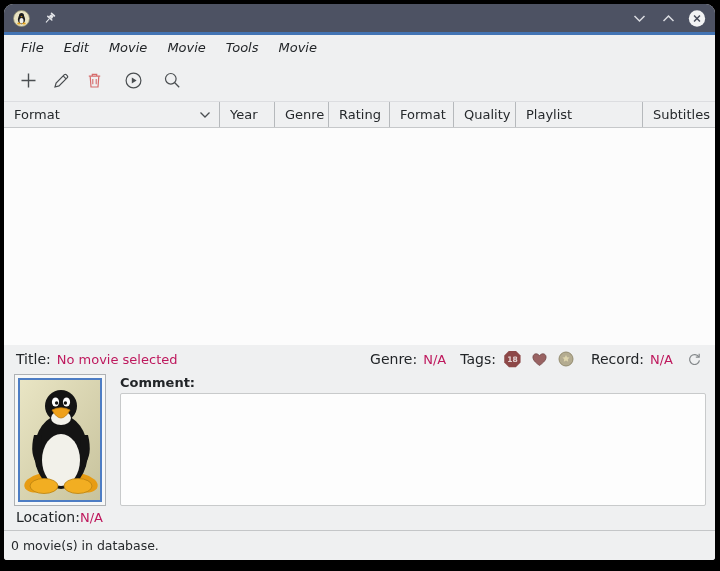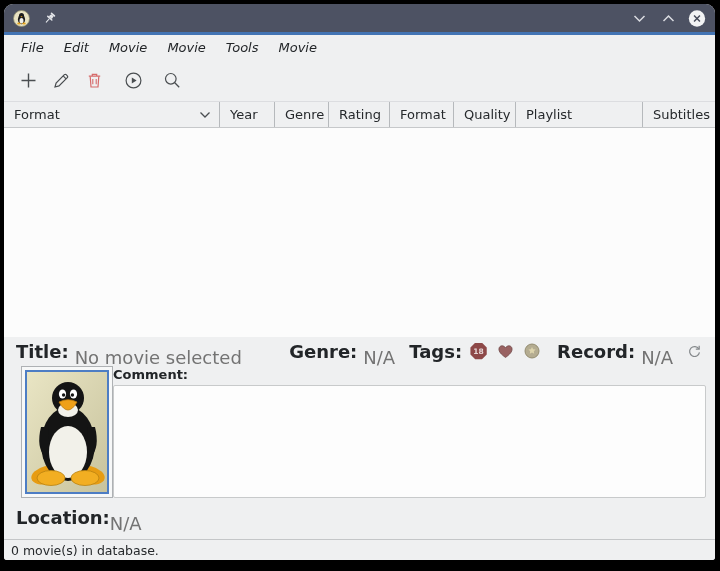--- a/index.html
+++ b/index.html
@@ -33,41 +33,41 @@
     border-top:1px solid #dcdde0; border-bottom:1px solid #c6c8ca; flex:0 0 auto; }
   .th { display:flex; align-items:center; padding-left:10px; font-size:13px; color:#26292c;
     border-right:1px solid #b6b9bc; }
   .th:last-child { border-right:none; }
   .th .sort { margin-left:auto; margin-right:8px; display:flex; align-items:center; }
   .table-body { flex:1 1 auto; background:#fcfcfc; }
   
   .details { background:#eff0f1; flex:0 0 auto; display:flex; flex-direction:column;
     padding-bottom:2px; }
   .info-row { height:28px; display:flex; align-items:center; padding:0 12px; gap:6px; }
-  .lbl { font-size:18px; font-weight:bold; color:#222528;text-align:right; }
-  .val-dim { font-size:18px; color:#737373;margin-top:12px; }
+  .lbl { font-size:14px; font-weight:normal; color:#222528;text-align:right; }
+  .val-dim { font-size:13px; color:#be185d; }
   .info-spacer { flex:1; }
   .tag-icon { width:17px; height:17px; display:flex; align-items:center;
     justify-content:flex-start; margin:12px 2px; }
   .refresh-btn { width:18px; height:18px; margin-left:6px; display:flex;
     align-items:center; justify-content:center; }
-  .detail-main { display:flex; padding:1px 9px 0 17px; }
+  .detail-main { display:flex; padding:1px 9px 0 10px; gap:14px; }
   .poster-col { width:92px; flex:0 0 auto; }
   .poster-frame { width:92px; height:132px; border:1px solid #aeb1b4; background:#f7f8f8;
     padding:3px; }
   .poster-inner { width:100%; height:100%; border:2px solid #4d7dc4; overflow:hidden; }
   .poster-inner svg { display:block; }
   .comment-col { flex:1; display:flex; flex-direction:column; }
   .comment-label { font-size:13px; font-weight:bold; color:#222528; margin:1px 0 3px 0; }
   .comment-box { flex:1; height:114px; border:1px solid #c8cacb; border-radius:2px;
     background:#fdfdfd; resize:none; outline:none; font-family:inherit; font-size:13px;
     padding:4px 6px; color:#26292c; }
   .location-row { display:flex; align-items:center; padding:3px 0 3px 12px; }
   
-  .statusbar { height:21px; border-top:1px solid #c4c6c8; background:#eff0f1;
+  .statusbar { height:30px; border-top:1px solid #c4c6c8; background:#eff0f1;
     display:flex; align-items:center; padding-left:7px; font-size:12.5px; color:#26292c;
     flex:0 0 auto; }
   .octagon { width:17px; height:17px; background:#8d4848;
     clip-path:polygon(30% 2%,70% 2%,98% 30%,98% 70%,70% 98%,30% 98%,2% 70%,2% 30%);
     display:flex; align-items:center; justify-content:center; }
   .octagon span { color:#e6d6d6; font-size:7.5px; font-weight:bold; }
 </style>
 </head>
 <body>
 

